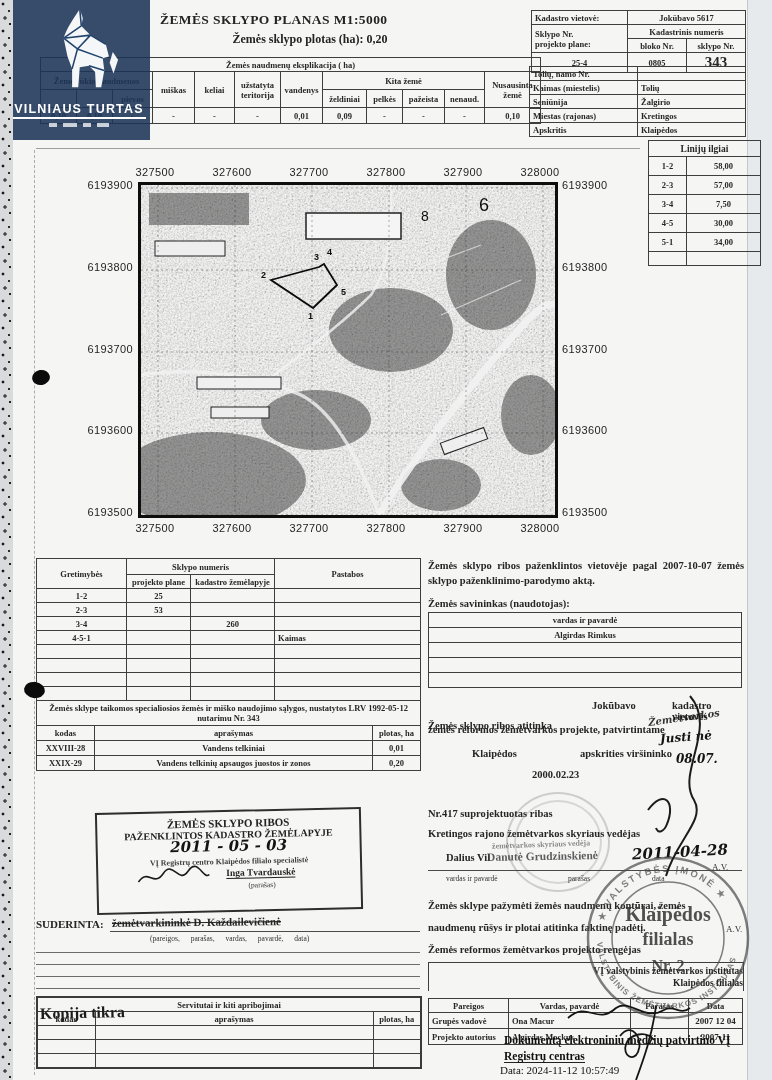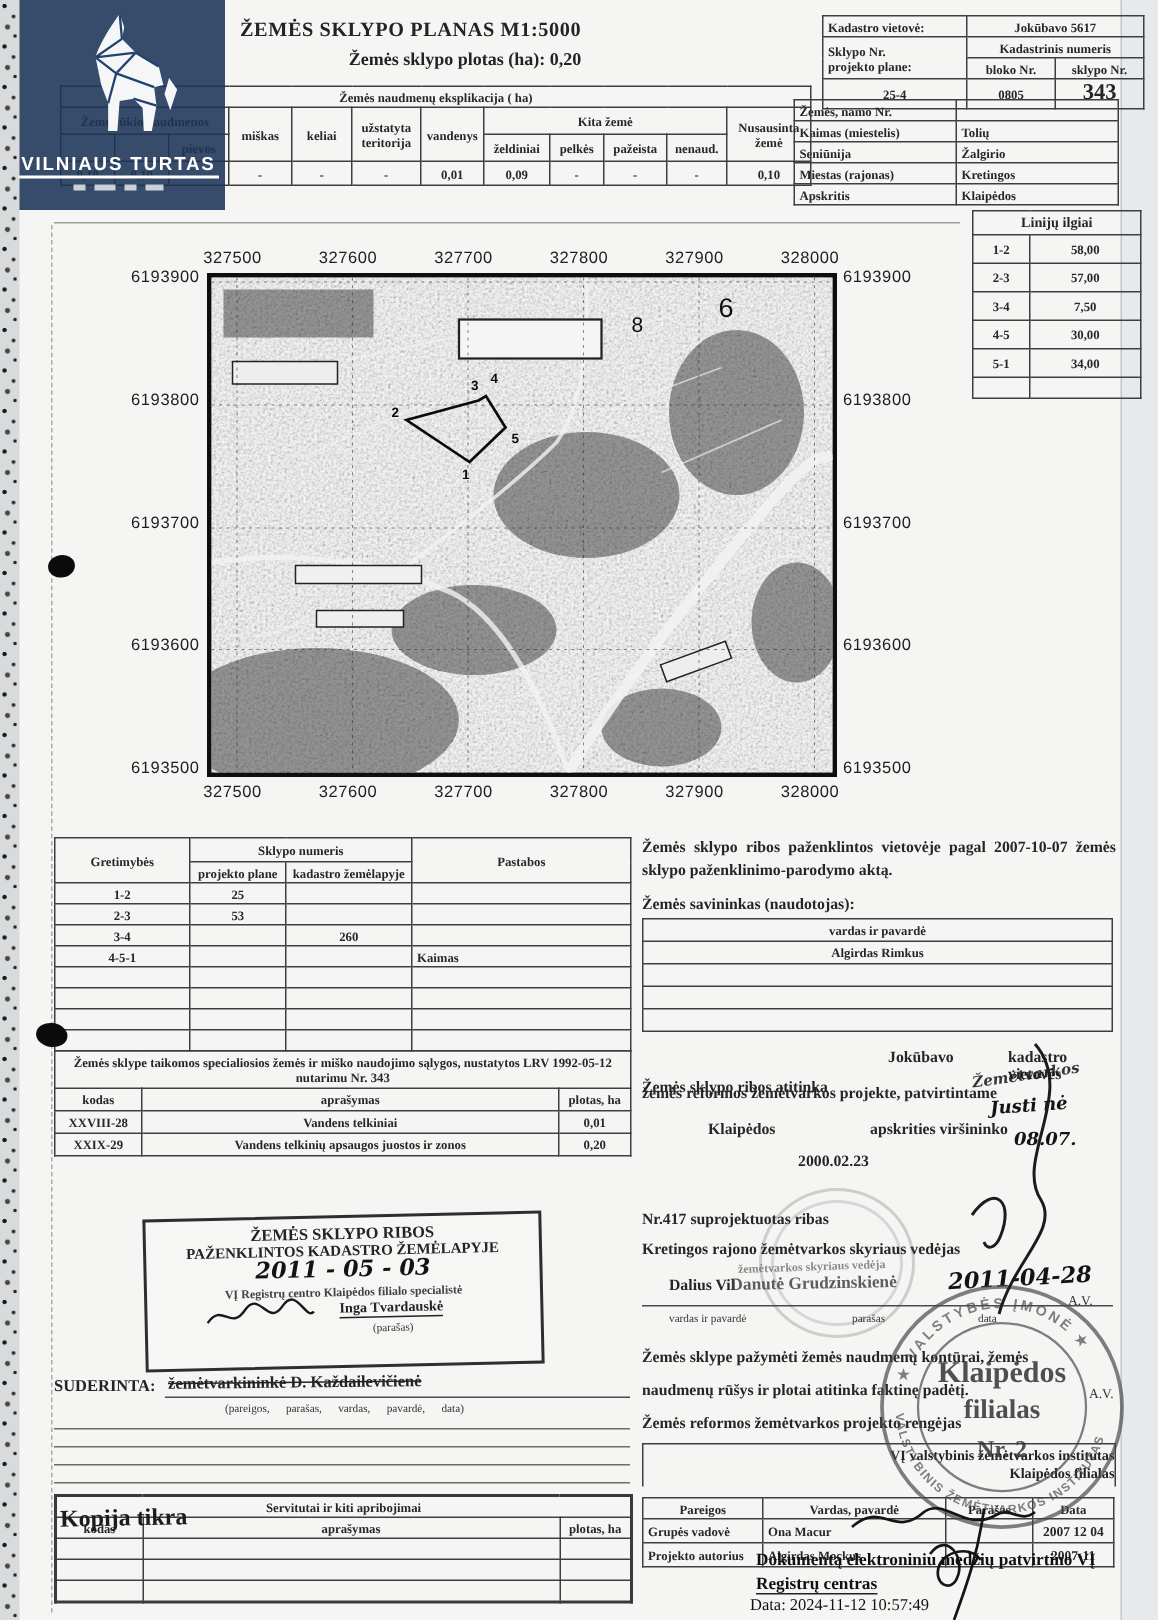--- a/index.html
+++ b/index.html
@@ -36,21 +36,21 @@
 </head>
 <body>
 
 <div class="sheet">
 
   <div class="abs" style="left:747px;top:0;width:25px;height:1080px;background:#e7eaed;border-left:1px solid #c3c8cd;"></div>
 
   <div class="abs b" style="left:160px;top:12px;width:380px;font-size:13.5px;letter-spacing:.4px;">ŽEMĖS SKLYPO PLANAS M1:5000</div>
   <div class="abs b" style="left:160px;top:32px;width:300px;text-align:center;font-size:12px;">Žemės sklypo plotas (ha): 0,20</div>
 
-  <table class="t abs" style="left:548px;top:10px;width:214px;">
+  <table class="t abs" style="left:531px;top:10px;width:214px;">
     <colgroup>
         <col style="width:96px">
         <col style="width:59px">
         <col style="width:59px">
       </colgroup>
     <tbody>
         <tr>
           <td class="l">Kadastro vietovė:</td>
         <td colspan="2">Jokūbavo 5617</td>
         </tr>
@@ -71,21 +71,21 @@
   </tbody>
     </table>
 
   <table class="t abs" style="left:529px;top:66px;width:216px;">
     <colgroup>
         <col style="width:108px">
         <col style="width:108px">
       </colgroup>
     <tbody>
         <tr>
-          <td class="l">Žemės, namo Nr.</td>
+          <td class="l">Tolių, namo Nr.</td>
         <td class="l"></td>
         </tr>
     <tr>
           <td class="l">Kaimas (miestelis)</td>
         <td class="l">Tolių</td>
         </tr>
     <tr>
           <td class="l">Seniūnija</td>
         <td class="l">Žalgirio</td>
         </tr>

